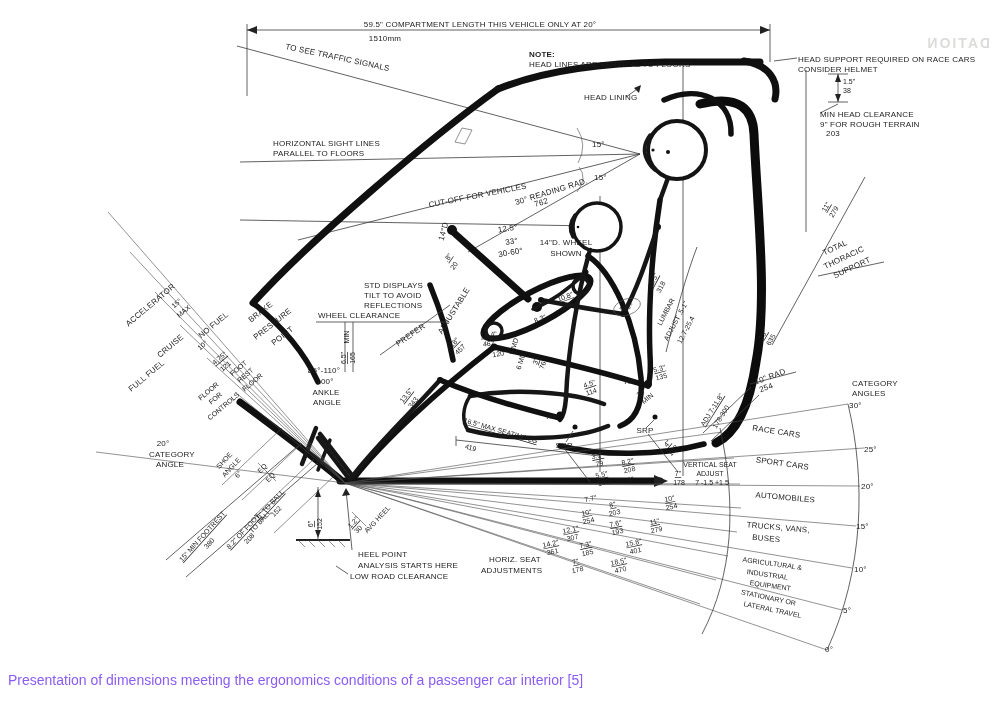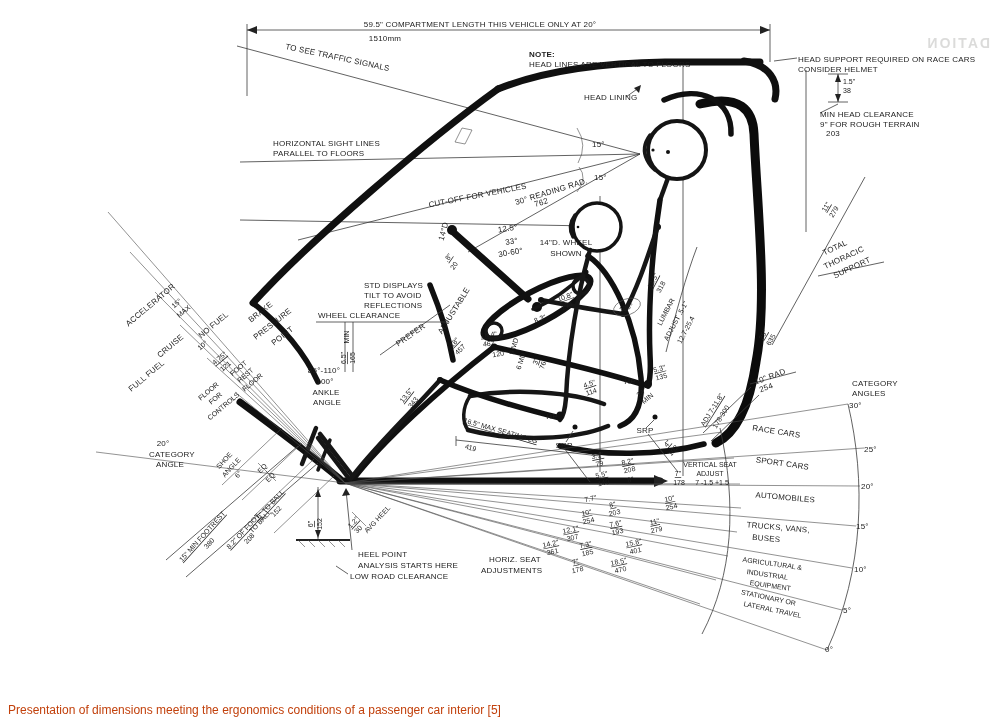--- a/index.html
+++ b/index.html
@@ -15,21 +15,21 @@
   .thin{stroke:#3a3a3a;stroke-width:.8;fill:none;}
   .hair{stroke:#4a4a4a;stroke-width:.6;fill:none;}
   .med{stroke:#161616;stroke-width:3.5;fill:none;stroke-linecap:round;}
   .med2{stroke:#161616;stroke-width:4.5;fill:none;stroke-linecap:round;}
   .thick{stroke:#101010;stroke-width:7;fill:none;stroke-linecap:round;}
   .thick2{stroke:#101010;stroke-width:5.5;fill:none;stroke-linecap:round;}
   .band{stroke:#0c0c0c;stroke-width:9;fill:none;stroke-linecap:round;}
   .dot{fill:#111;}
   .arrow{fill:#222;stroke:none;}
   .ghost{fill:#9a9a96;opacity:.35;font-weight:700;font-size:14px;letter-spacing:2px;}
-  #caption{position:absolute;left:8px;top:703px;font-size:12px;color:#c2410c;
+  #caption{position:absolute;left:8px;top:672px;font-size:14px;color:#8b5cf6;
            font-family:"Liberation Sans",sans-serif;}
 </style>
 </head>
 <body>
 
 <div id="stage">
 <svg width="1000" height="668" viewBox="0 0 1000 668">
 
   <text class="ghost" x="-990" y="48" transform="scale(-1,1)">DATION</text>
 

